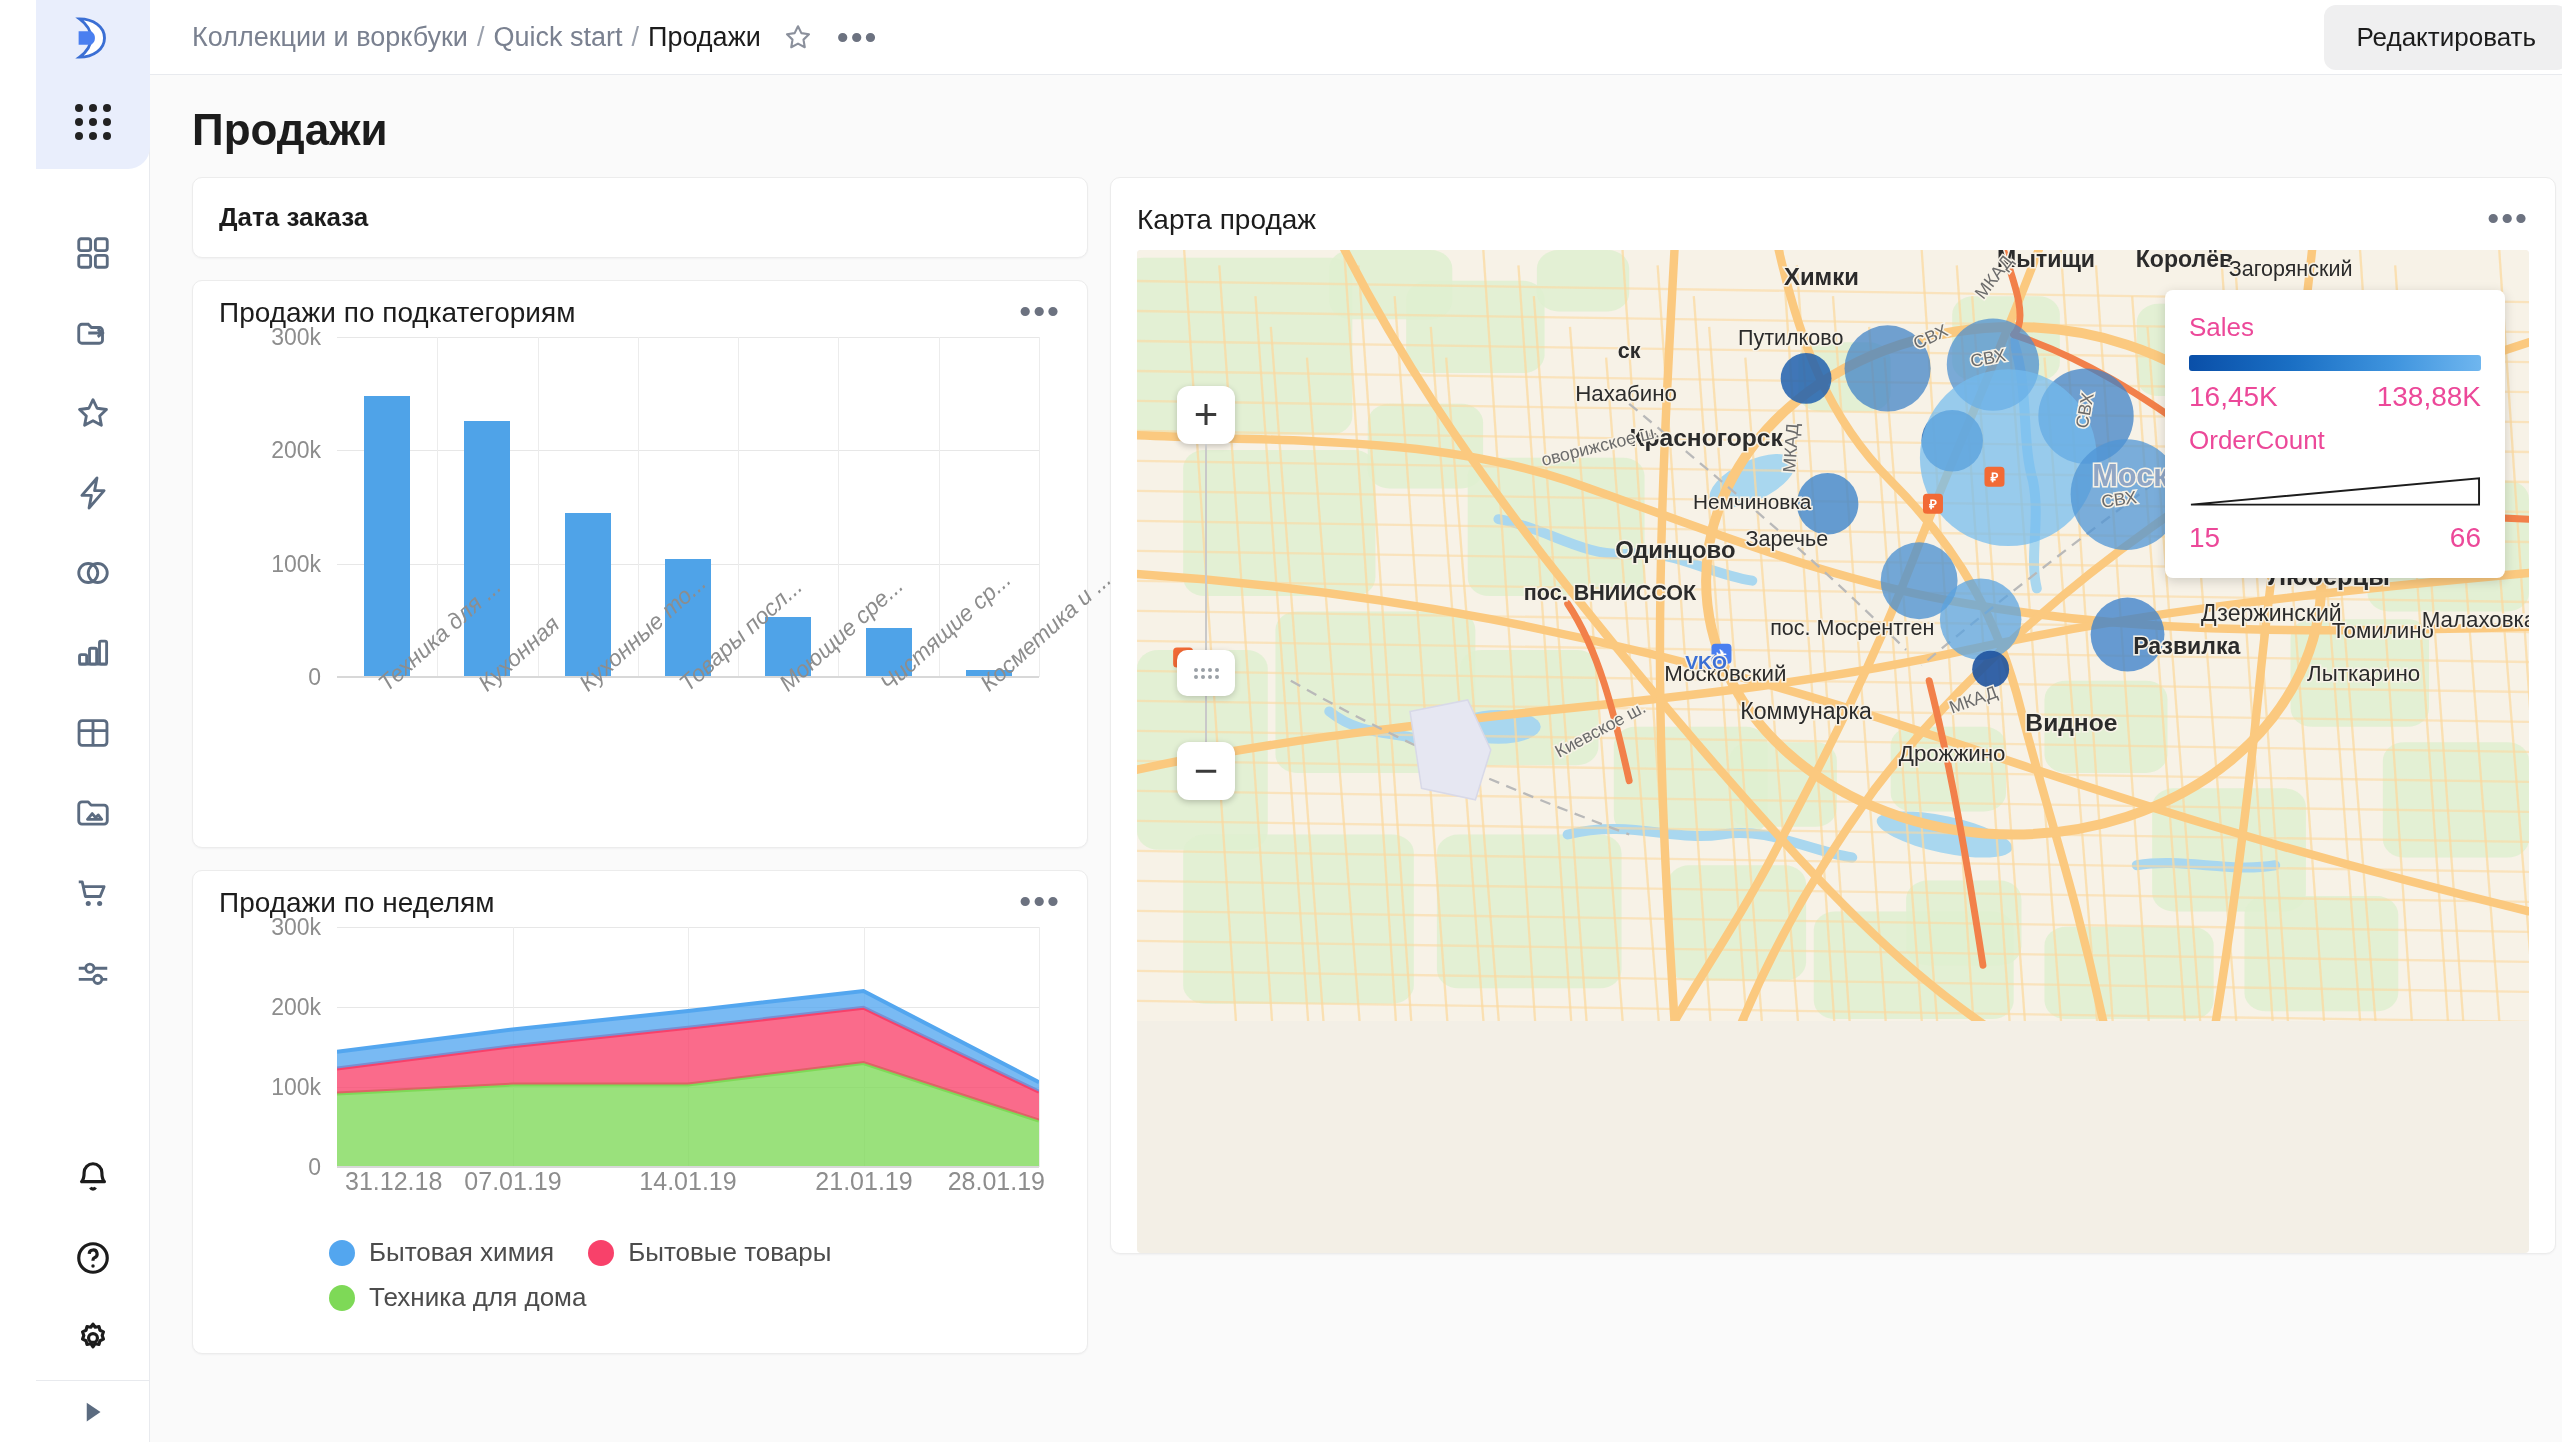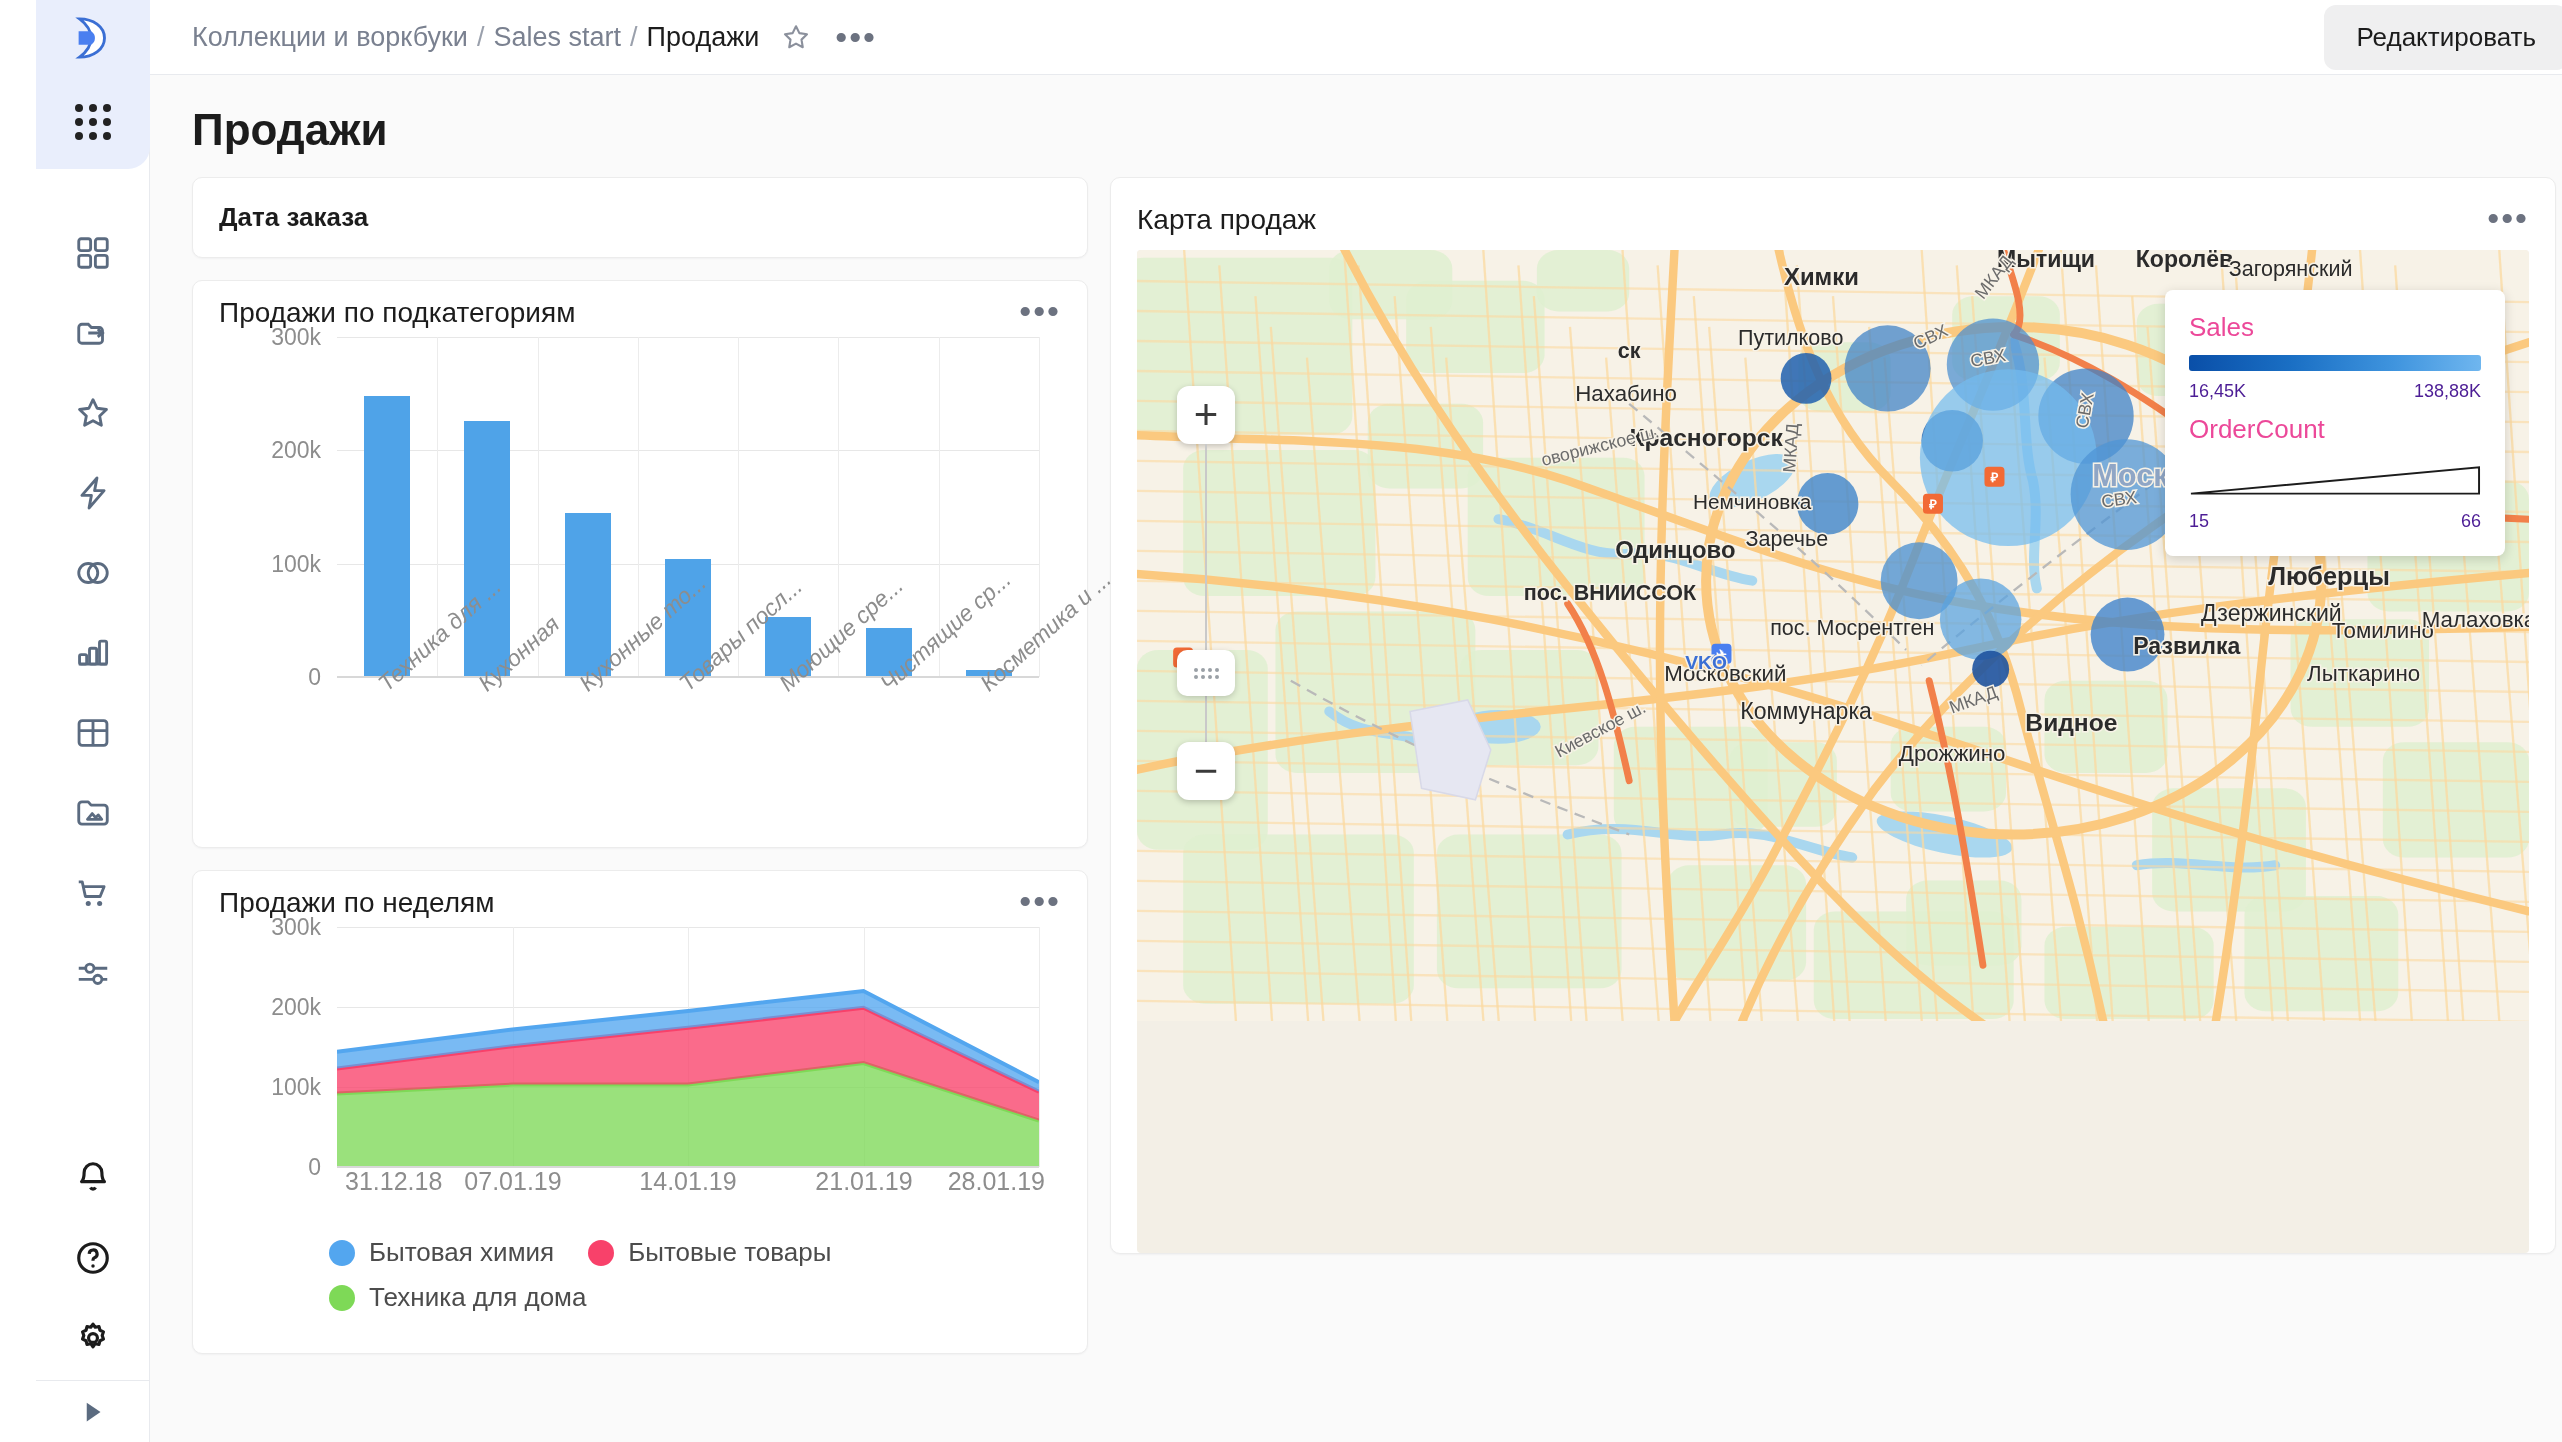--- a/index.html
+++ b/index.html
@@ -176,21 +176,21 @@
   .zoom-track { position: absolute; left: 68px; top: 194px; width: 2px; height: 298px; background: #c9c9c9; }
 
   .map-legend {
     position: absolute; right: 24px; top: 40px;
     width: 340px; background: #fff; border-radius: 8px;
     box-shadow: 0 3px 12px rgba(0,0,0,.16);
     padding: 22px 24px 24px 24px;
   }
   .ml-title { font-size: 26px; color: #ec4899; margin-bottom: 12px; }
   .ml-ramp { height: 16px; border-radius: 3px; background: linear-gradient(90deg,#0a4fa8 0%,#1a6fc4 35%,#3f94de 70%,#6fb6ef 100%); }
-  .ml-range { display: flex; justify-content: space-between; font-size: 18px; color: #4c1d95; margin-top: 10px; }
+  .ml-range { display: flex; justify-content: space-between; font-size: 28px; color: #ec4899; margin-top: 10px; }
   .ml-tri { margin-top: 6px; }
 
   
   .scrollbar {
     position: absolute; right: 0; top: 0; width: 22px; height: 1442px;
     background: #fbfbfb; border-left: 1px solid #eee;
   }
   .scroll-arrow { width: 22px; height: 24px; display: flex; align-items: center; justify-content: center; }
   .scroll-arrow span { width: 0; height: 0; border-left: 7px solid transparent; border-right: 7px solid transparent; border-bottom: 9px solid #9b9b9b; }
   .scroll-thumb { position: absolute; top: 28px; left: 3px; width: 16px; height: 430px; background: #c2c2c2; border-radius: 2px; }
@@ -316,21 +316,21 @@
       </svg>
     </div>
   </div>
 
   <div class="main">
 
     <div class="topbar">
       <div class="crumbs">
         <span class="crumb-muted">Коллекции и воркбуки</span>
         <span class="crumb-sep">/</span>
-        <span class="crumb-muted">Sales start</span>
+        <span class="crumb-muted">Quick start</span>
         <span class="crumb-sep">/</span>
         <span class="crumb-current">Продажи</span>
       </div>
       <div class="star-btn">
         <svg viewBox="0 0 24 24" fill="none" stroke="currentColor" stroke-width="1.7" stroke-linejoin="round">
           <path d="M12 3.4l2.7 5.5 6.1.9-4.4 4.3 1 6.1-5.4-2.9-5.4 2.9 1-6.1-4.4-4.3 6.1-.9z"></path>
         </svg>
       </div>
       <div class="dots-btn">•••</div>
       <div class="topbar-spacer"></div>

